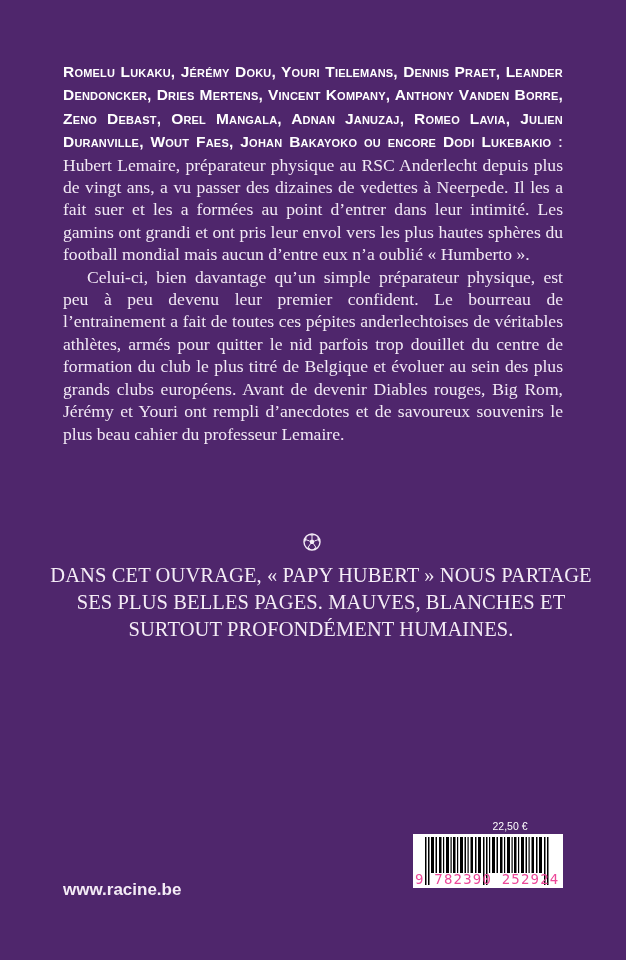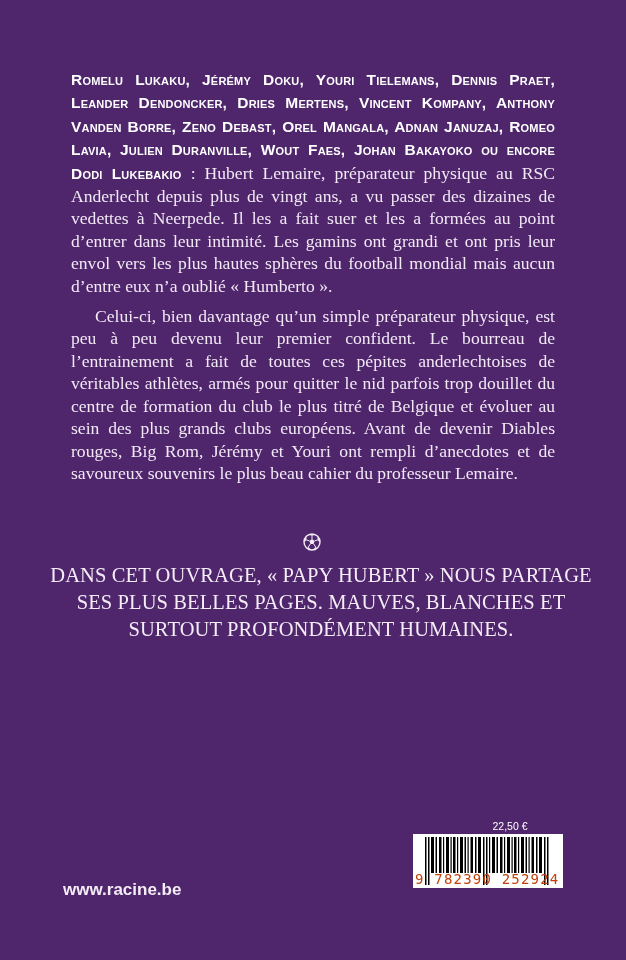--- a/index.html
+++ b/index.html
@@ -14,21 +14,21 @@
     position: absolute; left: 63px; top: 60px; width: 500px;
     font-family: "Liberation Serif", "DejaVu Serif", serif;
     font-size: 17.6px; line-height: 22.4px;
     text-align: justify; color: #f2e9f5;
   }
   .names {
     font-family: "Liberation Sans", "DejaVu Sans", sans-serif;
     font-weight: bold; font-variant: small-caps;
     font-size: 15.5px; letter-spacing: 0.2px; color: #ffffff;
   }
-  .body-text p { margin: 8px; }
+  .body-text p { margin: 0; }
   .body-text p.indent { text-indent: 24px; }
   .ornament {
     position: absolute; left: 303px; top: 533px; width: 18px; height: 18px;
   }
   .tagline {
     position: absolute; left: 48px; top: 562px; width: 546px;
     font-family: "Liberation Serif", "DejaVu Serif", serif;
     font-size: 20.5px; line-height: 27px; text-align: center;
     color: #f4ecf6; letter-spacing: 0.1px;
   }
@@ -43,21 +43,21 @@
     font-weight: normal; font-size: 10.5px; color: #ffffff;
   }
   .barcode {
     position: absolute; left: 413px; top: 834px; width: 150px; height: 54px;
     background: #ffffff;
   }
   .barcode svg { position: absolute; left: 0; top: 0; }
   .isbn {
     position: absolute; left: 2px; top: 38px; width: 146px;
     font-family: "DejaVu Sans Mono", "Liberation Mono", monospace;
-    font-size: 14px; line-height: 14px; color: #c2410c; letter-spacing: 1.2px;
+    font-size: 14px; line-height: 14px; color: #ec4899; letter-spacing: 1.2px;
     background: transparent;
   }
 </style>
 </head>
 <body>
 
 <div class="cover">
 
   <div class="body-text">
     <p><span class="names">Romelu Lukaku, Jérémy Doku, Youri Tielemans, Dennis Praet, Leander Dendoncker, Dries Mertens, Vincent Kompany, Anthony Vanden Borre, Zeno Debast, Orel Mangala, Adnan Januzaj, Romeo Lavia, Julien Duranville, Wout Faes, Johan Bakayoko ou encore Dodi Lukebakio</span><span> : Hubert Lemaire, préparateur physique au RSC Anderlecht depuis plus de vingt ans, a vu passer des dizaines de vedettes à Neerpede. Il les a fait suer et les a formées au point d’entrer dans leur intimité. Les gamins ont grandi et ont pris leur envol vers les plus hautes sphères du football mondial mais aucun d’entre eux n’a oublié « Humberto ».</span></p>

